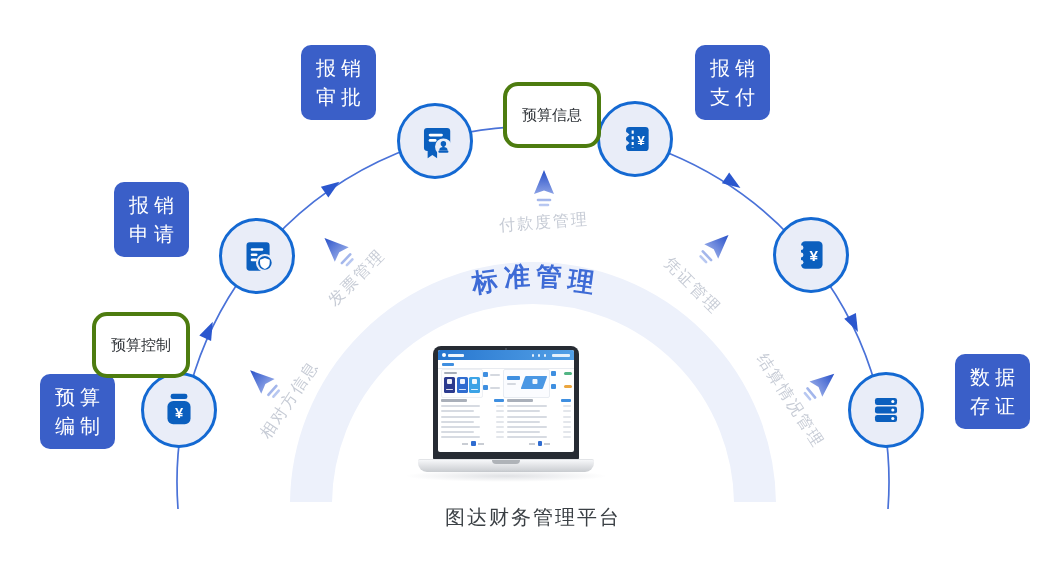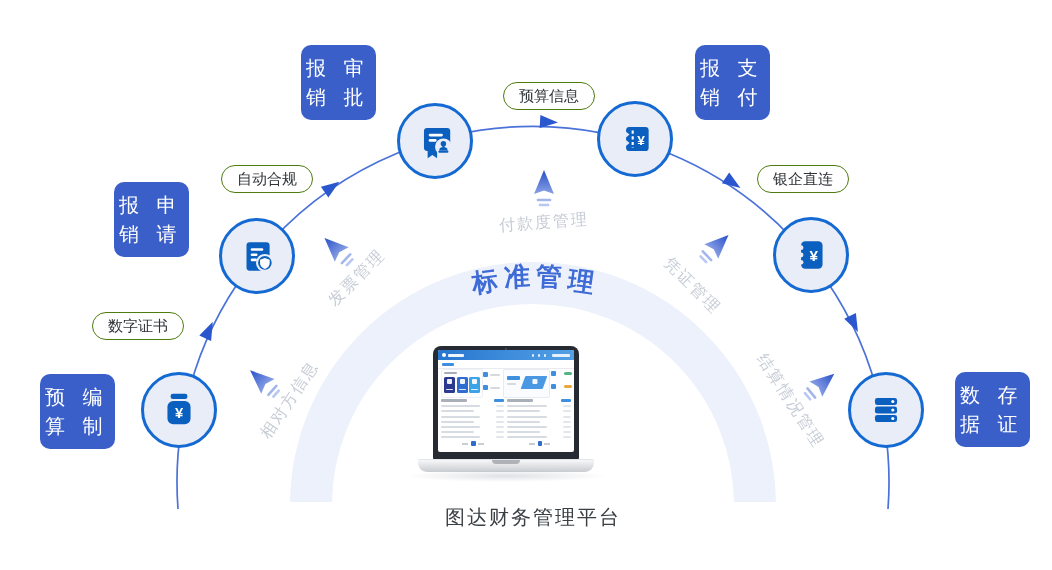--- a/index.html
+++ b/index.html
@@ -12,34 +12,34 @@
     position:relative;width:1052px;height:570px;margin:0 auto;background:#fff;overflow:hidden;
     font-family:"Liberation Sans","DejaVu Sans",sans-serif;
   }
   .layer{position:absolute;left:0;top:0;width:1052px;height:570px;}
   .ring{fill:none;stroke:var(--ring-blue);stroke-width:42px;}
   .arc{fill:none;stroke:var(--arc-blue);stroke-width:1.7px;}
   .ah{fill:var(--arrow-blue);}
 
   .badge{
     position:absolute;width:75px;height:75px;border-radius:10px;background:var(--badge-blue);
-    color:#fff;display:flex;flex-direction:row;align-items:center;justify-content:center;
+    color:#fff;display:flex;flex-direction:column;align-items:center;justify-content:center;
     font-size:20px;font-weight:500;line-height:1.45;z-index:3;
   }
   .badge span{letter-spacing:5px;padding-left:5px;}
 
   .node{
     position:absolute;width:70px;height:70px;border-radius:50%;background:var(--circle-fill);
     border:3px solid var(--circle-border);display:flex;align-items:center;justify-content:center;z-index:3;
   }
   .node svg{width:42px;height:42px;color:var(--icon-blue);}
 
   .pill{
-    position:absolute;height:26px;line-height:26px;padding:0 15px;border-radius:15px;
-    background:#fff;border:1px solid #4d7c0f;color:#2F3338;font-size:15px;z-index:4;white-space:nowrap;
+    position:absolute;height:26px;line-height:26px;padding:16px 15px;border-radius:15px;
+    background:#fff;border:4px solid #4d7c0f;color:#2F3338;font-size:15px;z-index:4;white-space:nowrap;
   }
 
   .ilabel{
     position:absolute;color:var(--label-gray);font-size:16px;letter-spacing:2px;white-space:nowrap;z-index:2;
   }
   .center-label{
     position:absolute;transform:translate(-50%,-50%);color:var(--center-blue);
     font-size:26px;font-weight:600;white-space:nowrap;z-index:2;
   }
 
@@ -147,21 +147,21 @@
     <span>申请</span>
   </div>
   <div class="badge" style="left:301px;top:45px">
     <span>报销</span>
     <span>审批</span>
   </div>
   <div class="badge" style="left:695px;top:45px">
     <span>报销</span>
     <span>支付</span>
   </div>
-  <div class="badge" style="left:955px;top:372px">
+  <div class="badge" style="left:955px;top:354px">
     <span>数据</span>
     <span>存证</span>
   </div>
 
   <div class="node" style="left:141px;top:372px">
     <svg viewBox="0 0 40 40">
       <rect x="12" y="4.5" width="16" height="5" rx="2.2" fill="currentColor"></rect>
       <rect x="9" y="11.5" width="22" height="22" rx="5.5" fill="currentColor"></rect>
       <text x="20" y="28" font-size="14" font-weight="bold" fill="#fff" text-anchor="middle">¥</text>
     </svg>
@@ -211,24 +211,22 @@
     <svg viewBox="0 0 40 40">
       <rect x="9.5" y="8.5" width="21" height="6.8" rx="2.2" fill="currentColor"></rect>
       <rect x="9.5" y="16.6" width="21" height="6.8" rx="2.2" fill="currentColor"></rect>
       <rect x="9.5" y="24.7" width="21" height="6.8" rx="2.2" fill="currentColor"></rect>
       <circle cx="26.5" cy="11.9" r="1.5" fill="#fff"></circle>
       <circle cx="26.5" cy="20" r="1.5" fill="#fff"></circle>
       <circle cx="26.5" cy="28.1" r="1.5" fill="#fff"></circle>
     </svg>
   </div>
 
-  <div class="pill" style="left:92px;top:312px">数字证书</div>
-  <div class="pill" style="left:221px;top:165px">自动合规</div>
+  <div class="pill" style="left:92px;top:312px">预算控制</div>
   <div class="pill" style="left:503px;top:82px">预算信息</div>
-  <div class="pill" style="left:757px;top:165px">银企直连</div>
 
   <div class="ilabel" style="left:290px;top:400px;transform:translate(-50%,-50%) rotate(-56deg)">相对方信息</div>
   <div class="ilabel" style="left:357px;top:278px;transform:translate(-50%,-50%) rotate(-45deg)">发票管理</div>
   <div class="ilabel" style="left:544px;top:223px;transform:translate(-50%,-50%) rotate(-4deg)">付款度管理</div>
   <div class="ilabel" style="left:692px;top:286px;transform:translate(-50%,-50%) rotate(45deg)">凭证管理</div>
   <div class="ilabel" style="left:790px;top:401px;transform:translate(-50%,-50%) rotate(57deg)">结算情况管理</div>
 
   <div class="center-label" style="left:533px;top:277px"><span style="display: inline-block; margin: 0px 3px; transform: translateY(5px) rotate(-8deg);">标</span><span style="display: inline-block; margin: 0px 3px; transform: translateY(0px) rotate(-3deg);">准</span><span style="display: inline-block; margin: 0px 3px; transform: translateY(0px) rotate(3deg);">管</span><span style="display: inline-block; margin: 0px 3px; transform: translateY(5px) rotate(8deg);">理</span></div>
 
   <div class="laptop">

